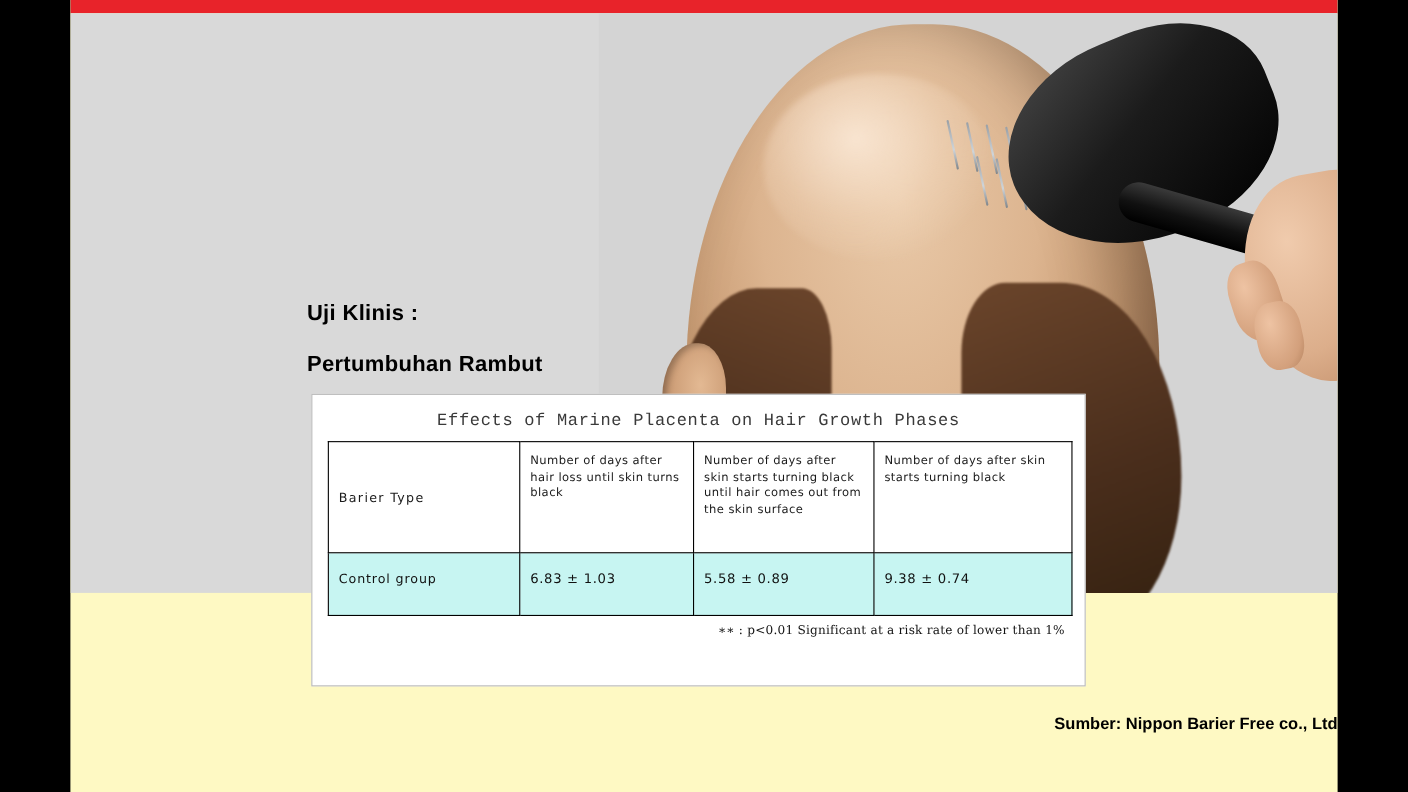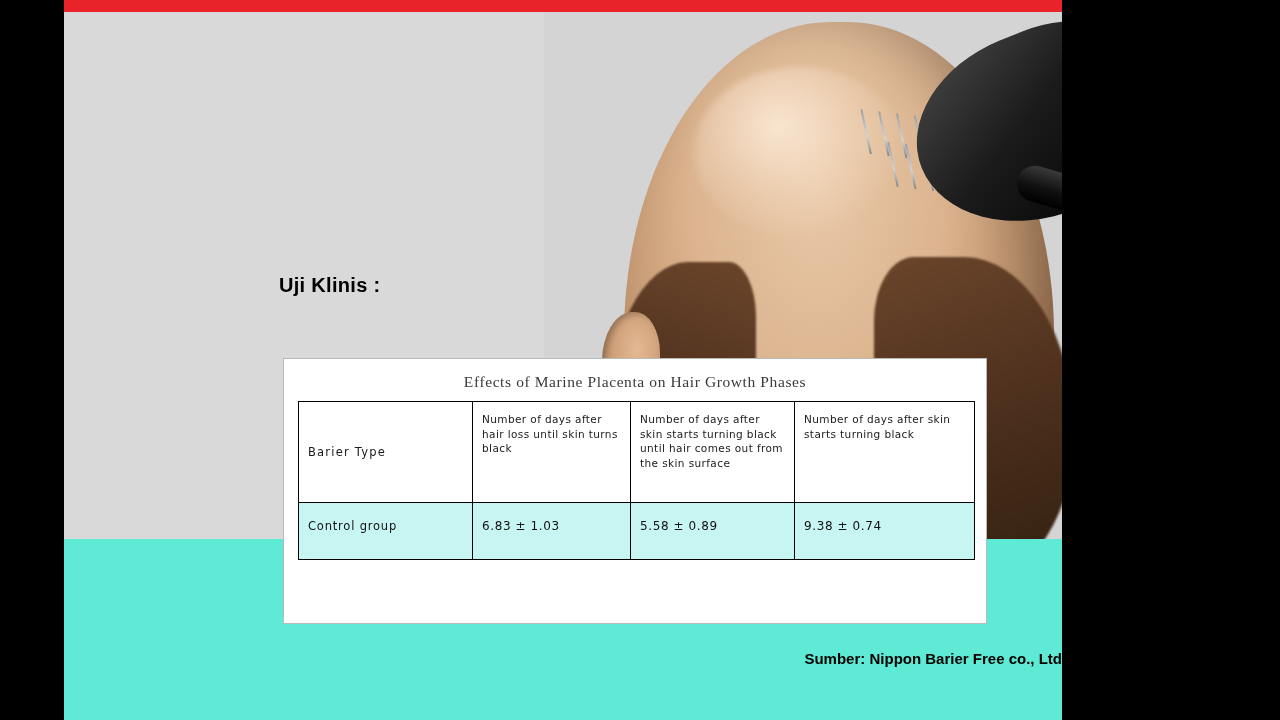--- a/index.html
+++ b/index.html
@@ -16,23 +16,23 @@
   .stage {
     position: relative;
     width: 1280px;
     height: 720px;
     background: #000;
   }
   .slide {
     position: absolute;
     left: 64px;
     top: 0;
-    width: 998px;
+    width: 1152px;
     height: 720px;
-    background: #5eead4;
+    background: #fef9c3;
     overflow: hidden;
   }
   .top-bar {
     position: absolute;
     left: 0;
     top: 0;
     width: 100%;
     height: 12px;
     background: #e8232a;
   }
@@ -201,21 +201,21 @@
     background: #ffffff;
     border: 1px solid #b9b9b9;
     box-sizing: border-box;
     padding: 14px 14px 8px 14px;
   }
   .card-title {
     text-align: center;
     font-size: 15.5px;
     color: #3a3a3a;
     letter-spacing: 0.6px;
-    font-family: Liberation Serif, serif;
+    font-family: Liberation Mono, monospace;
     margin-bottom: 10px;
   }
   table.data {
     border-collapse: collapse;
     width: 676px;
     margin: 0 auto;
     table-layout: fixed;
     font-family: "DejaVu Sans", sans-serif;
   }
   table.data th, table.data td {
@@ -317,20 +317,21 @@
       <div class="brush-head"></div>
       <div class="brush-handle"></div>
 
       <div class="hand"></div>
       <div class="finger" style="left:575px; top:225px; width:46px; height:72px; transform:rotate(-18deg);"></div>
       <div class="finger" style="left:598px; top:262px; width:42px; height:62px; transform:rotate(-12deg);"></div>
     </div>
 
     <div class="title-block">
       <div>Uji Klinis :</div>
+      <div>Pertumbuhan Rambut</div>
     </div>
 
     <div class="card">
       <div class="card-title">Effects of Marine Placenta on Hair Growth Phases</div>
 
       <table class="data">
         <colgroup>
           <col style="width:174px">
           <col style="width:158px">
           <col style="width:164px">
@@ -347,18 +348,19 @@
         <tbody>
           <tr class="control">
             <td class="label">Control group</td>
             <td class="val">6.83 ± 1.03</td>
             <td class="val">5.58 ± 0.89</td>
             <td class="val">9.38 ± 0.74</td>
           </tr>
         </tbody>
       </table>
 
+      <div class="footnote">∗∗ : p&lt;0.01 Significant at a risk rate of lower than 1%</div>
     </div>
 
     <div class="source">Sumber: Nippon Barier Free co., Ltd</div>
 
   </div>
 </div>
 
 </body></html>

